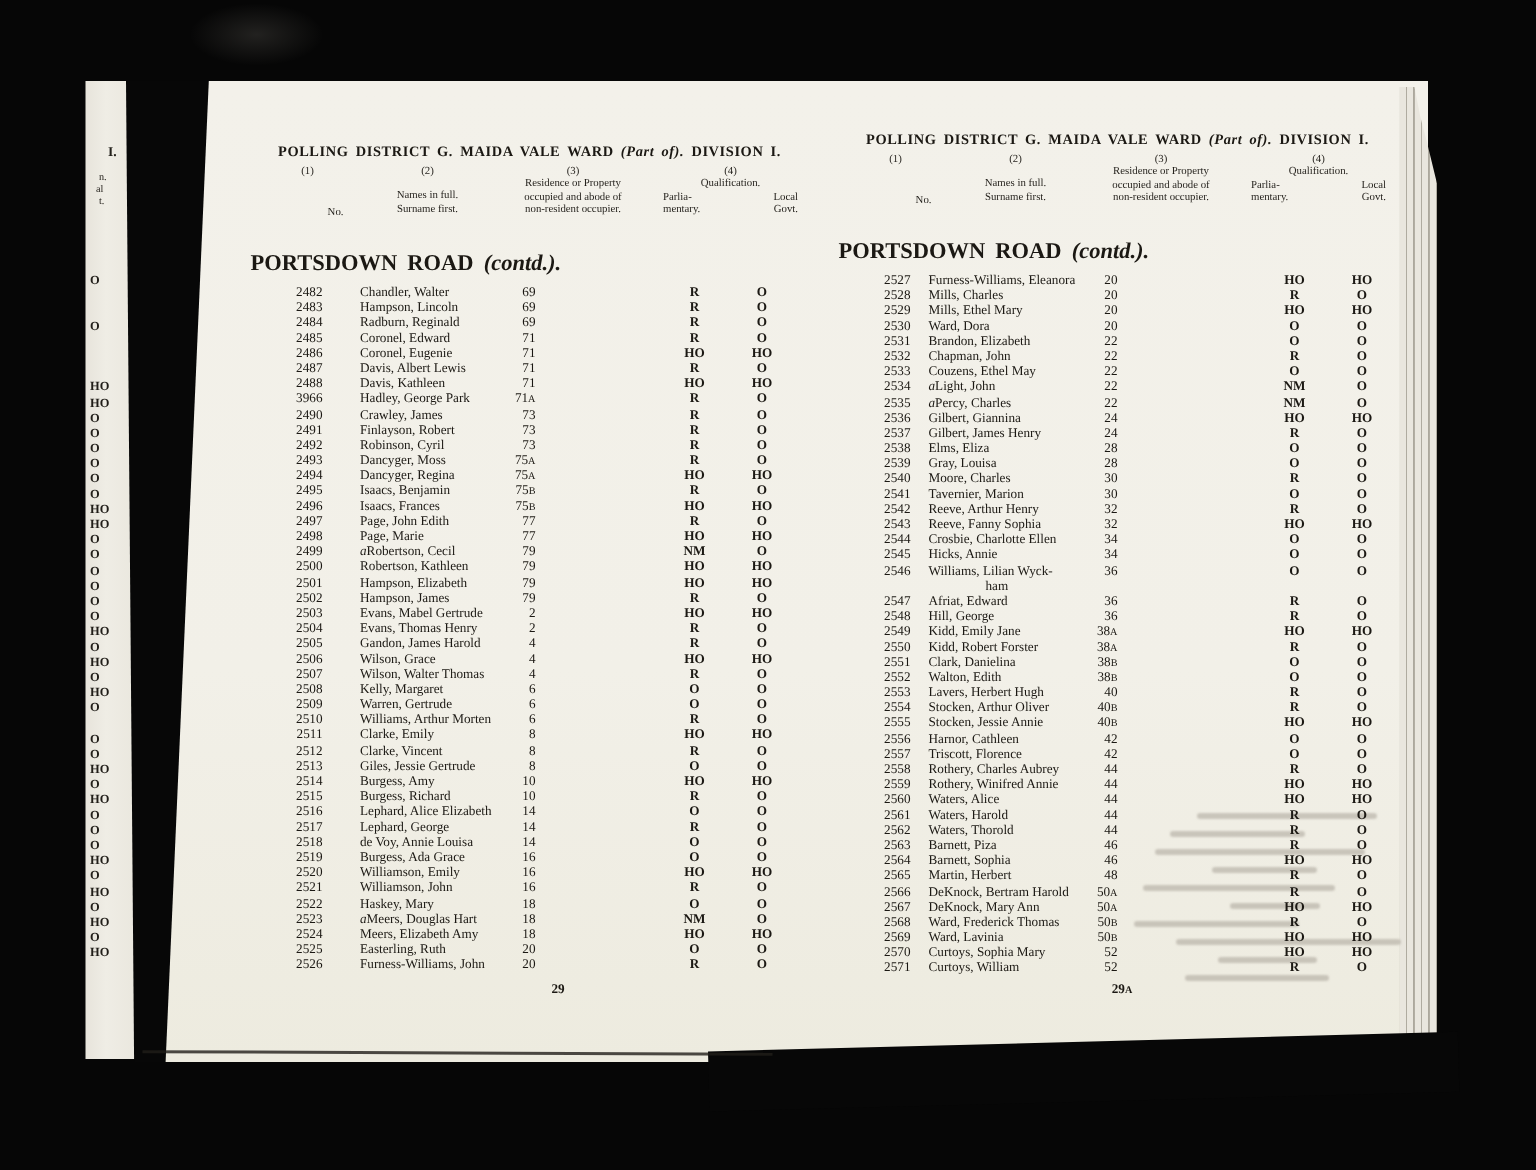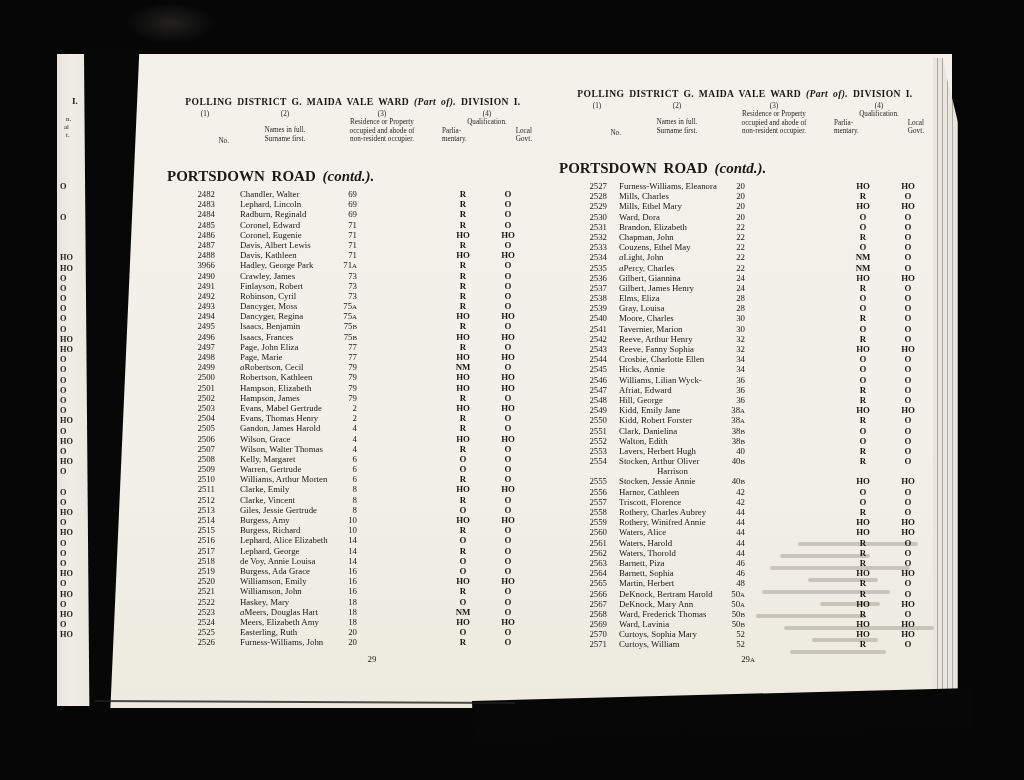--- a/index.html
+++ b/index.html
@@ -51,21 +51,21 @@
   .row{display:grid;height:10.2px;line-height:10.2px;white-space:nowrap;}
   .col-left .row{grid-template-columns:48px 118px 24px 78px 56px 34px;}
   .col-right .row{grid-template-columns:48px 118px 20px 90px 56px 34px;}
   .cell-no{text-align:right;}
   .cell-name{padding-left:25px;overflow:visible;}
   .col-right .cell-name{padding-left:12px;}
   .cont .cell-name{padding-left:50px;}
   .cell-house{text-align:right;}
   .cell-parl,.cell-local{text-align:center;font-weight:600;}
   .sub{font-size:6.8px;}
-  .pn{position:absolute;font-size:8.8px;font-weight:400;color:#1b1813;}
+  .pn{position:absolute;font-size:8.8px;font-weight:700;color:#1b1813;}
   .pn-left{left:350px;top:654px;width:44px;text-align:center;}
   .pn-right{left:726px;top:654px;width:44px;text-align:center;}
 </style>
 </head>
 <body>
 
 <div class="top-streak"></div>
 <div class="sheet"></div>
 <div class="prev-page-edge">
   <div class="frag frag-0">I.</div>
@@ -181,21 +181,21 @@
       <div class="row">
         <span class="cell-no">2482</span>
         <span class="cell-name">Chandler, Walter</span>
         <span class="cell-house">69</span>
         <span class="cell-sp"></span>
         <span class="cell-parl">R</span>
         <span class="cell-local">O</span>
       </div>
       <div class="row">
         <span class="cell-no">2483</span>
-        <span class="cell-name">Lephard, Lincoln</span>
+        <span class="cell-name">Hampson, Lincoln</span>
         <span class="cell-house">69</span>
         <span class="cell-sp"></span>
         <span class="cell-parl">R</span>
         <span class="cell-local">O</span>
       </div>
       <div class="row">
         <span class="cell-no">2484</span>
         <span class="cell-name">Radburn, Reginald</span>
         <span class="cell-house">69</span>
         <span class="cell-sp"></span>
@@ -293,21 +293,21 @@
       <div class="row">
         <span class="cell-no">2496</span>
         <span class="cell-name">Isaacs, Frances</span>
         <span class="cell-house">75<span class="sub">B</span></span>
         <span class="cell-sp"></span>
         <span class="cell-parl">HO</span>
         <span class="cell-local">HO</span>
       </div>
       <div class="row">
         <span class="cell-no">2497</span>
-        <span class="cell-name">Page, John Eliza</span>
+        <span class="cell-name">Page, John Edith</span>
         <span class="cell-house">77</span>
         <span class="cell-sp"></span>
         <span class="cell-parl">R</span>
         <span class="cell-local">O</span>
       </div>
       <div class="row">
         <span class="cell-no">2498</span>
         <span class="cell-name">Page, Marie</span>
         <span class="cell-house">77</span>
         <span class="cell-sp"></span>
@@ -734,20 +734,28 @@
         <span class="cell-local">O</span>
       </div>
       <div class="row">
         <span class="cell-no">2546</span>
         <span class="cell-name">Williams, Lilian Wyck-</span>
         <span class="cell-house">36</span>
         <span class="cell-sp"></span>
         <span class="cell-parl">O</span>
         <span class="cell-local">O</span>
       </div>
+      <div class="row cont">
+        <span class="cell-no"></span>
+        <span class="cell-name">ham</span>
+        <span class="cell-house"></span>
+        <span class="cell-sp"></span>
+        <span class="cell-parl"></span>
+        <span class="cell-local"></span>
+      </div>
       <div class="row">
         <span class="cell-no">2547</span>
         <span class="cell-name">Afriat, Edward</span>
         <span class="cell-house">36</span>
         <span class="cell-sp"></span>
         <span class="cell-parl">R</span>
         <span class="cell-local">O</span>
       </div>
       <div class="row">
         <span class="cell-no">2548</span>
@@ -797,28 +805,20 @@
         <span class="cell-parl">R</span>
         <span class="cell-local">O</span>
       </div>
       <div class="row">
         <span class="cell-no">2554</span>
         <span class="cell-name">Stocken, Arthur Oliver</span>
         <span class="cell-house">40<span class="sub">B</span></span>
         <span class="cell-sp"></span>
         <span class="cell-parl">R</span>
         <span class="cell-local">O</span>
-      </div>
-      <div class="row cont">
-        <span class="cell-no"></span>
-        <span class="cell-name">Harrison</span>
-        <span class="cell-house"></span>
-        <span class="cell-sp"></span>
-        <span class="cell-parl"></span>
-        <span class="cell-local"></span>
       </div>
       <div class="row">
         <span class="cell-no">2555</span>
         <span class="cell-name">Stocken, Jessie Annie</span>
         <span class="cell-house">40<span class="sub">B</span></span>
         <span class="cell-sp"></span>
         <span class="cell-parl">HO</span>
         <span class="cell-local">HO</span>
       </div>
       <div class="row">

